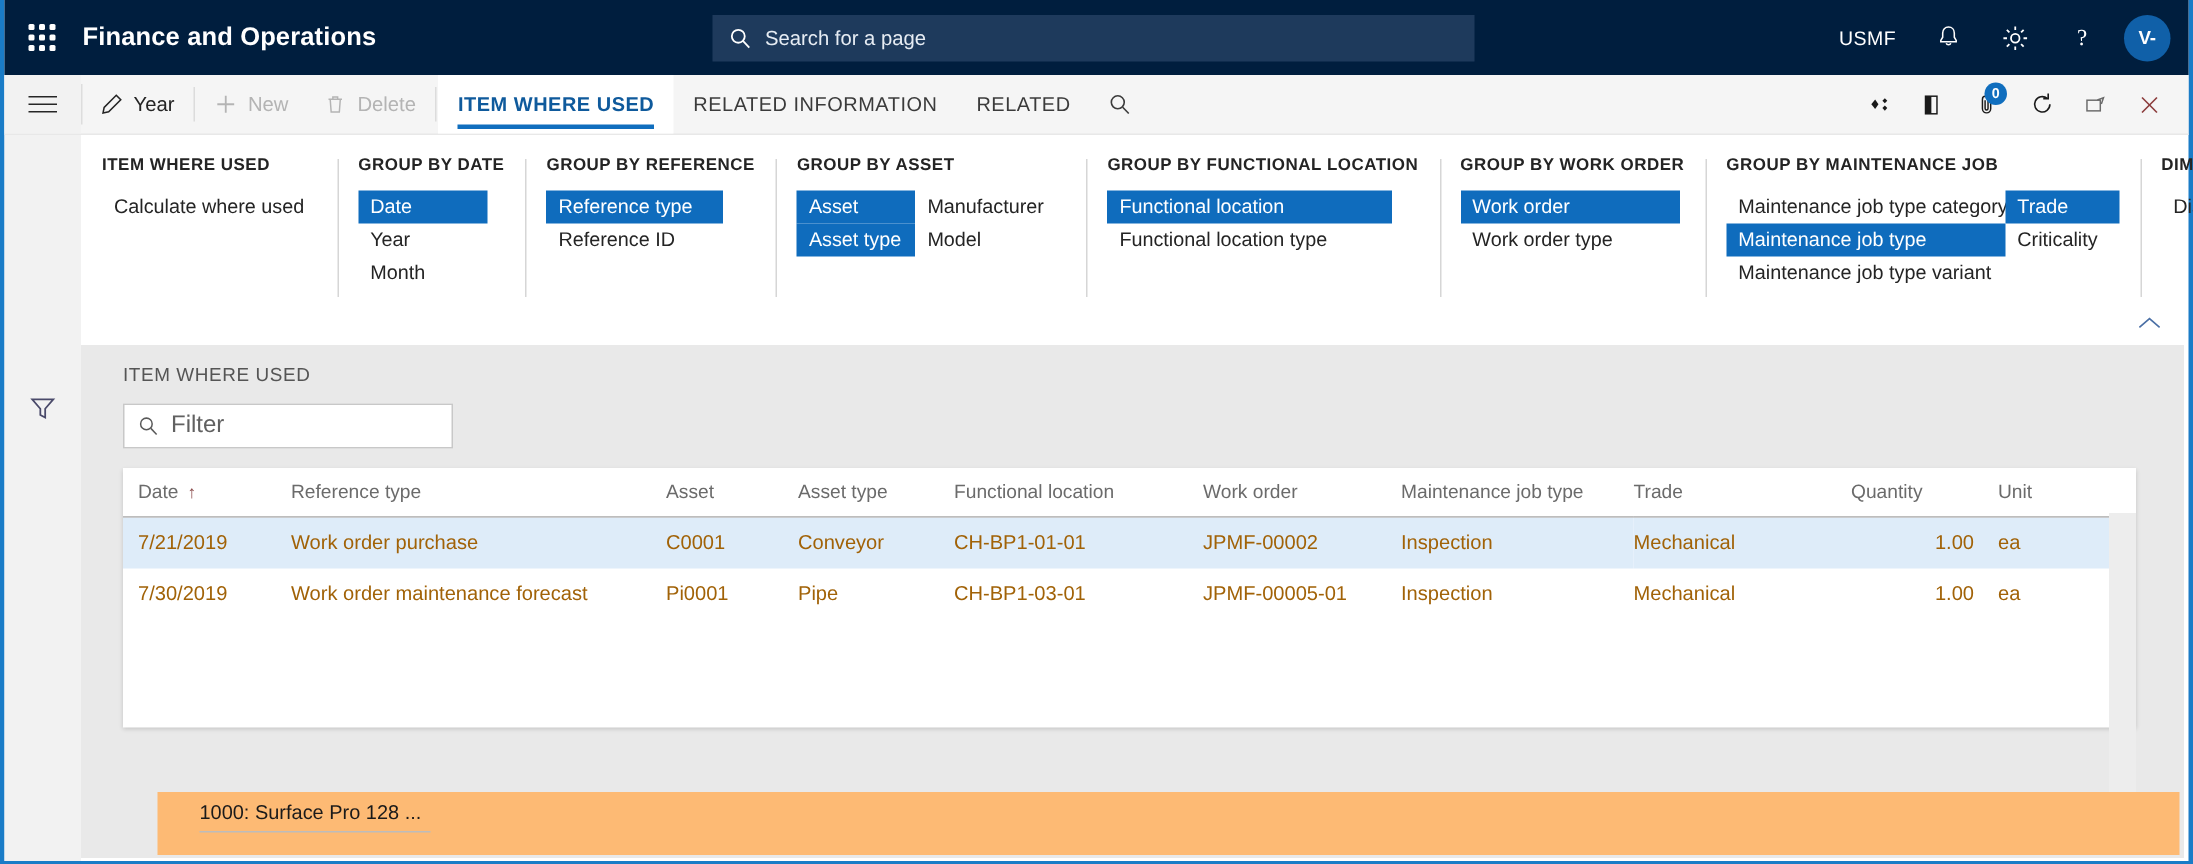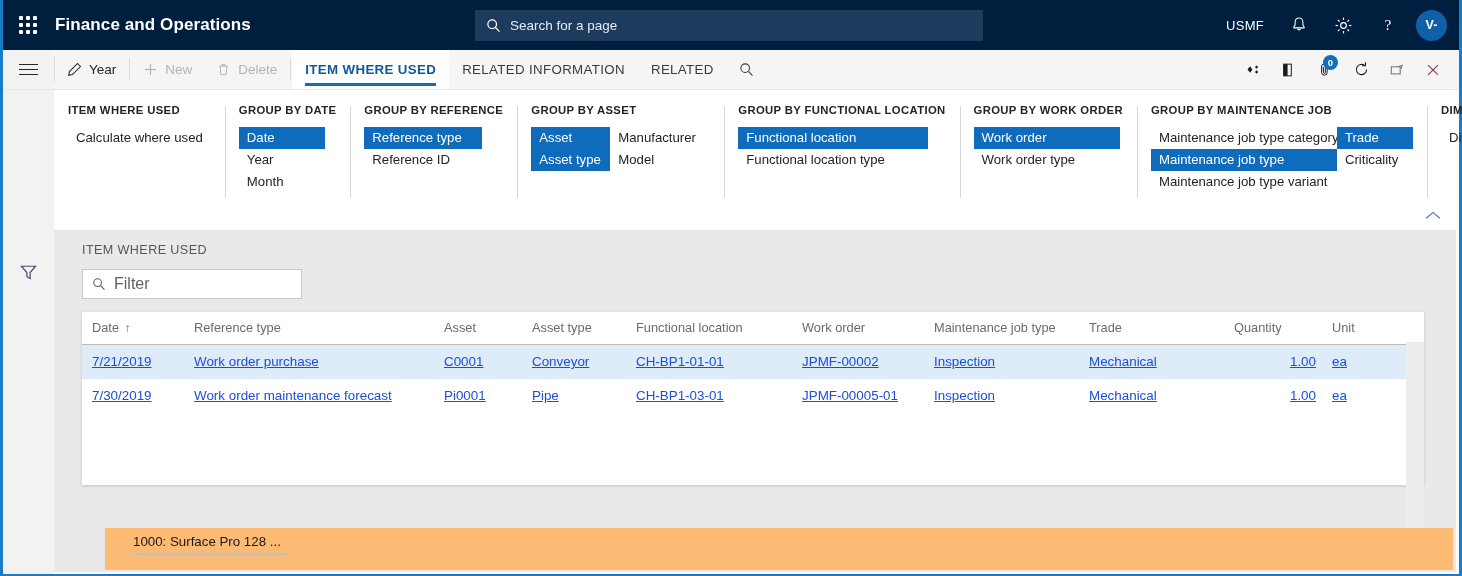--- a/index.html
+++ b/index.html
@@ -235,24 +235,23 @@
 
   table.grid { width: 1324px; border-collapse: collapse; table-layout: fixed; }
   table.grid th {
     font-size: 12.8px; font-weight: normal; color: #6b6b6b;
     text-align: left;
     padding: 8px 0 9px 0;
     border-bottom: 1px solid #bdbdbd;
     white-space: nowrap;
   }
   table.grid td {
-    font-size: 13.4px; color: #1d4ed8;
+    font-size: 13.4px; color: #a16207;
     padding: 9px 0 10px 0;
     white-space: nowrap;
-    text-decoration: underline;
   }
   tr.row-selected td { background: #deecf9; }
   th.num, td.num { text-align: right; }
   .sort-arrow { margin-left: 6px; color: #8a4a4a; font-size: 11.5px; }
   .link { color: #106ebe; }
 
   
   .c-date { width: 112px; padding-left: 10px !important; }
   .c-ref  { width: 250px; }
   .c-asset { width: 88px; }

